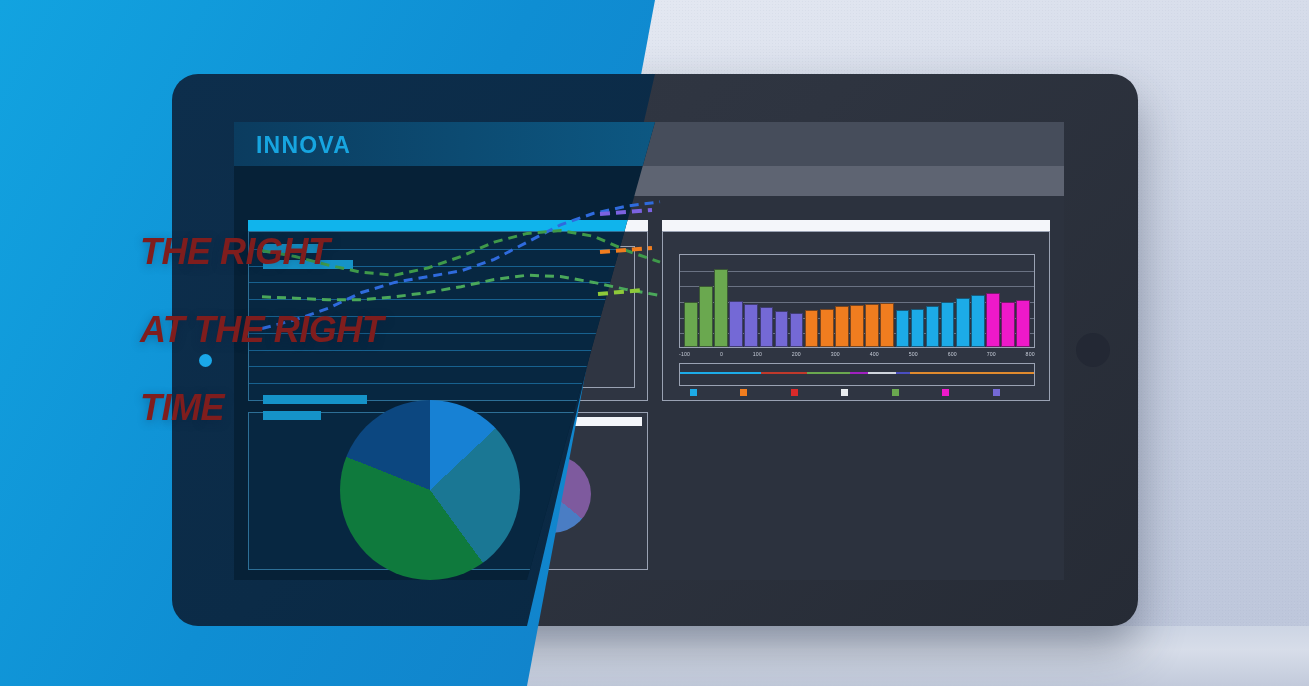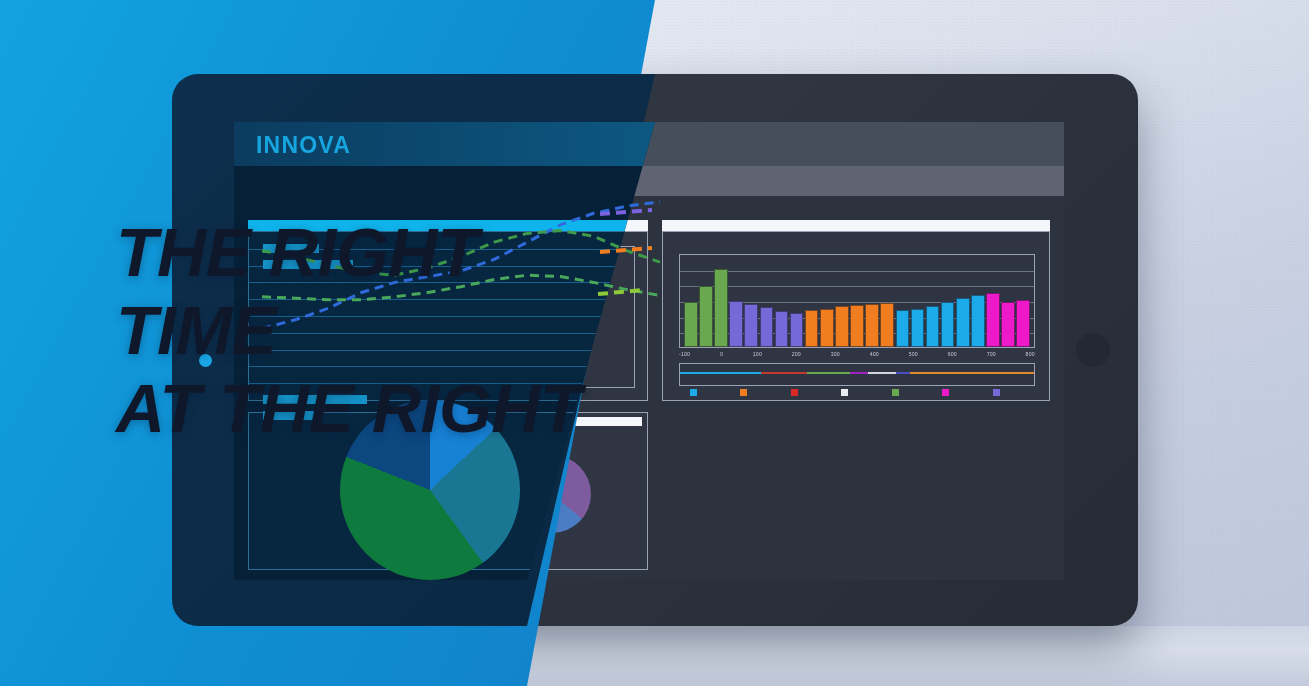--- a/index.html
+++ b/index.html
@@ -192,23 +192,23 @@
   }
 
   
   #blue-dot{
     position:absolute; left:199px; top:354px; width:13px; height:13px;
     border-radius:50%; background:#1aa7e8;
   }
 
   
   #headline{
-    position:absolute; left:116px; top:213px; width:460px;
-    font-size:68px; line-height:78px; font-weight:bold; font-style:italic;
-    color:#0f172a; letter-spacing:-.5px;
+    position:absolute; left:140px; top:213px; width:460px;
+    font-size:36px; line-height:78px; font-weight:bold; font-style:italic;
+    color:#7f1d1d; letter-spacing:-.5px;
     text-shadow:0 2px 10px rgba(0,30,60,.35);
   }
   #headline div{ white-space:nowrap; }
 </style>
 </head>
 <body>
 
 <div id="bg-plate"></div>
 <div id="bg-noise"></div>
 <div id="bg-floor"></div>
@@ -382,15 +382,15 @@
   </svg>
 
 <div id="big-pie">
   <div id="big-pie-circle" style="background: conic-gradient(rgb(23, 129, 212) 0deg, rgb(23, 129, 212) 46.8deg, rgb(26, 119, 148) 46.8deg, rgb(26, 119, 148) 144deg, rgb(15, 122, 61) 144deg, rgb(15, 122, 61) 291.6deg, rgb(12, 71, 128) 291.6deg, rgb(12, 71, 128) 360deg);"></div>
 </div>
 
 <div id="blue-dot"></div>
 
 <div id="headline">
   <div>THE RIGHT</div>
+  <div>AT THE RIGHT</div>
   <div>TIME</div>
-  <div>AT THE RIGHT</div>
 </div>
 
 </body></html>

